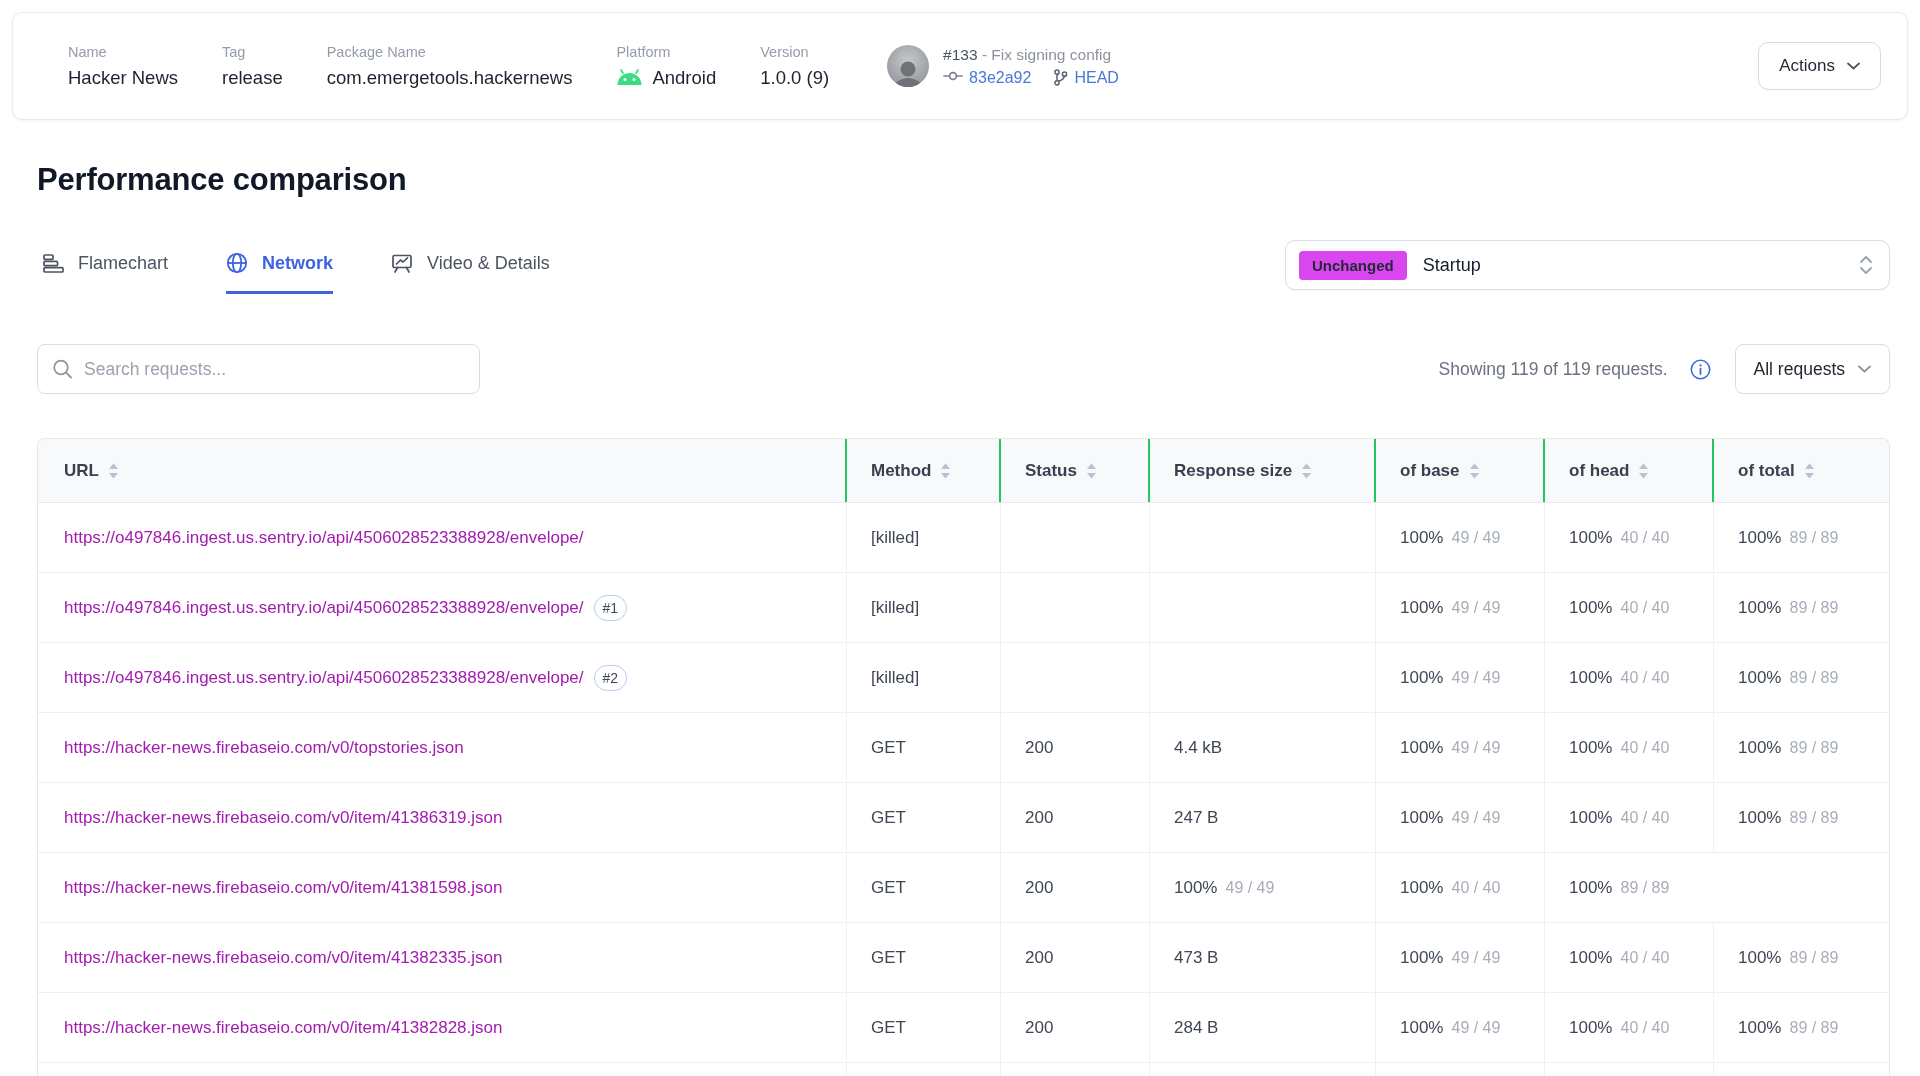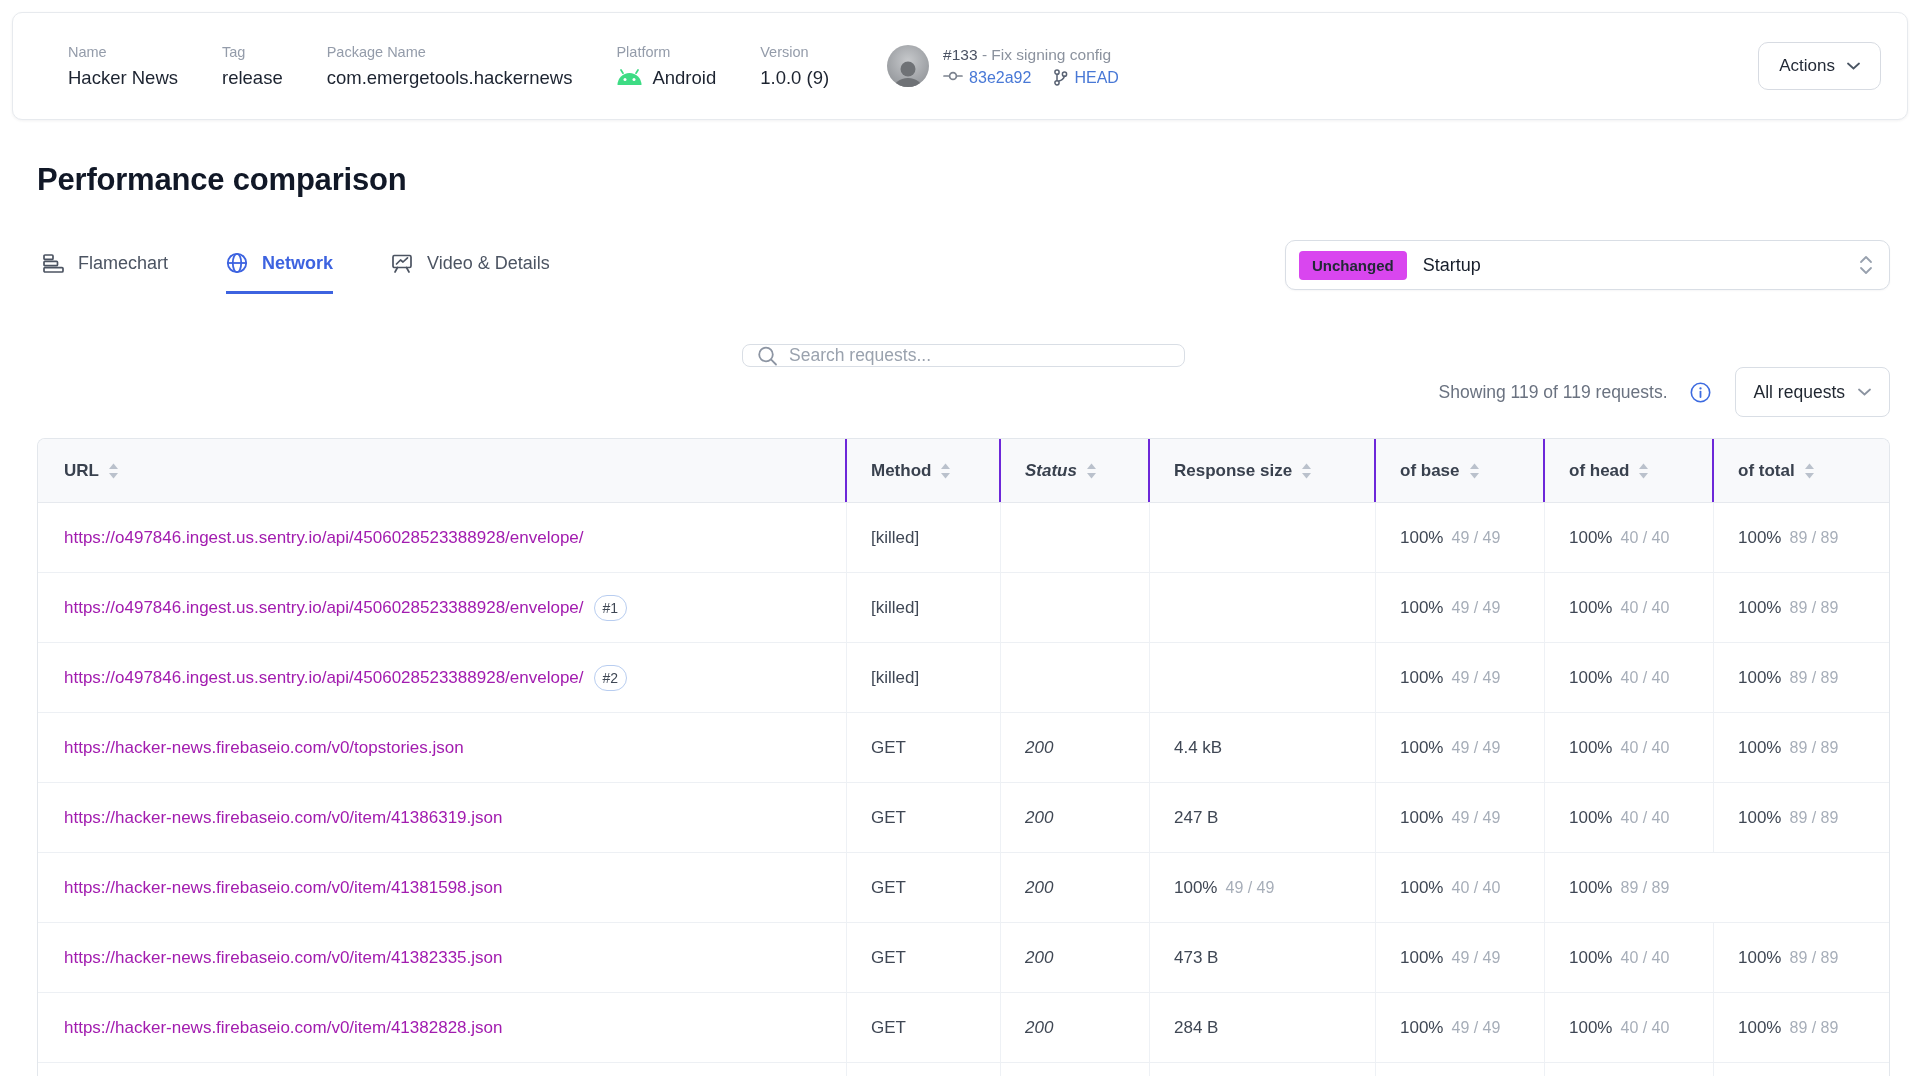--- a/index.html
+++ b/index.html
@@ -38,46 +38,46 @@
   .tab.active { color:#3d63e0; font-weight:600; border-bottom-color:#3d63e0; }
 
   .cmp-select { margin-left:auto; width:605px; height:50px; border:1px solid #d9dee5; border-radius:10px;
                 display:flex; align-items:center; gap:16px; padding:0 46px 0 13px; position:relative;
                 background:#fff; cursor:pointer; box-shadow:0 1px 2px rgba(16,24,40,.04); }
   .cmp-badge { background:#d946ef; border-radius:4px; padding:6px 13px; font-size:15px; font-weight:600;
                color:#222936; }
   .cmp-value { font-size:18px; color:#161d2a; }
   .cmp-chevrons { position:absolute; right:16px; top:50%; transform:translateY(-50%); }
 
-  .toolbar { margin-top:50px; display:flex; align-items:center; height:50px;flex-direction:column; }
+  .toolbar { margin-top:50px; display:flex; align-items:center; height:50px; }
   .search-box { position:relative; width:443px; height:50px; }
   .search-box input { width:100%; height:100%; border:1px solid #d9dee5; border-radius:8px;
                       padding:0 14px 0 46px; font-size:17.5px; color:#1c2330; outline:none;
                       font-family:"Liberation Sans", sans-serif; }
   .search-box input::placeholder { color:#9aa2ae; }
   .search-box svg { position:absolute; left:15px; top:50%; transform:translateY(-50%); }
   .toolbar-right { margin-left:auto; display:flex; align-items:center; }
   .showing { font-size:17.5px; color:#6a7280; margin-right:22px; }
   .info-btn { margin-right:24px; display:flex; cursor:pointer; }
   .btn-filter { height:50px; padding:0 18px; display:flex; align-items:center; gap:13px; border:1px solid #d9dee5;
                 border-radius:8px; background:#fff; font-size:17.5px; color:#1f2630; cursor:pointer; }
 
   
   .table { margin-top:44px; border:1px solid #e3e7ec; border-bottom:none; border-radius:8px 8px 0 0;
            height:638px; overflow:hidden; }
   .thead { display:flex; height:64px; background:#f8f9fb; border-bottom:1px solid #e6e9ee; }
   .th { display:flex; align-items:center; gap:9px; font-size:17px; font-weight:600; color:#39414e;
-        border-right:2px solid #6d28d9; flex:none; cursor:pointer; }
+        border-right:2px solid #22c55e; flex:none; cursor:pointer; }
   .th:last-child { border-right:none; }
   .tr { display:flex; height:70px; background:#fff; border-bottom:1px solid #edf0f4; }
   .td { display:flex; align-items:center; border-right:1px solid #eef1f5; flex:none; overflow:hidden; }
   .td:last-child { border-right:none; }
   .thead > :nth-child(1), .tr > :nth-child(1) { width:809px; padding-left:26px; }
   .thead > :nth-child(2), .tr > :nth-child(2) { width:154px; padding-left:24px; }
-  .thead > :nth-child(3), .tr > :nth-child(3) { width:149px; padding-left:24px;font-style:italic; }
+  .thead > :nth-child(3), .tr > :nth-child(3) { width:149px; padding-left:24px; }
   .thead > :nth-child(4), .tr > :nth-child(4) { width:226px; padding-left:24px; }
   .thead > :nth-child(5), .tr > :nth-child(5) { width:169px; padding-left:24px; }
   .thead > :nth-child(6), .tr > :nth-child(6) { width:169px; padding-left:24px; }
   .thead > :nth-child(7), .tr > :nth-child(7) { width:177px; padding-left:24px; }
   a.url { font-size:17px; color:#a21caf; text-decoration:none; white-space:nowrap; cursor:pointer; }
   .row-badge { margin-left:10px; border:1.5px solid #b8cdf0; border-radius:999px; padding:4px 8px;
                font-size:14px; color:#3f4754; background:#fff; flex:none; }
   .td-method, .td-status, .td-size { font-size:17px; color:#3f4754; }
   .td-pct .pct { font-size:17px; color:#3f4754; }
   .td-pct .frac { font-size:16px; color:#a7aeb9; margin-left:8px; }

